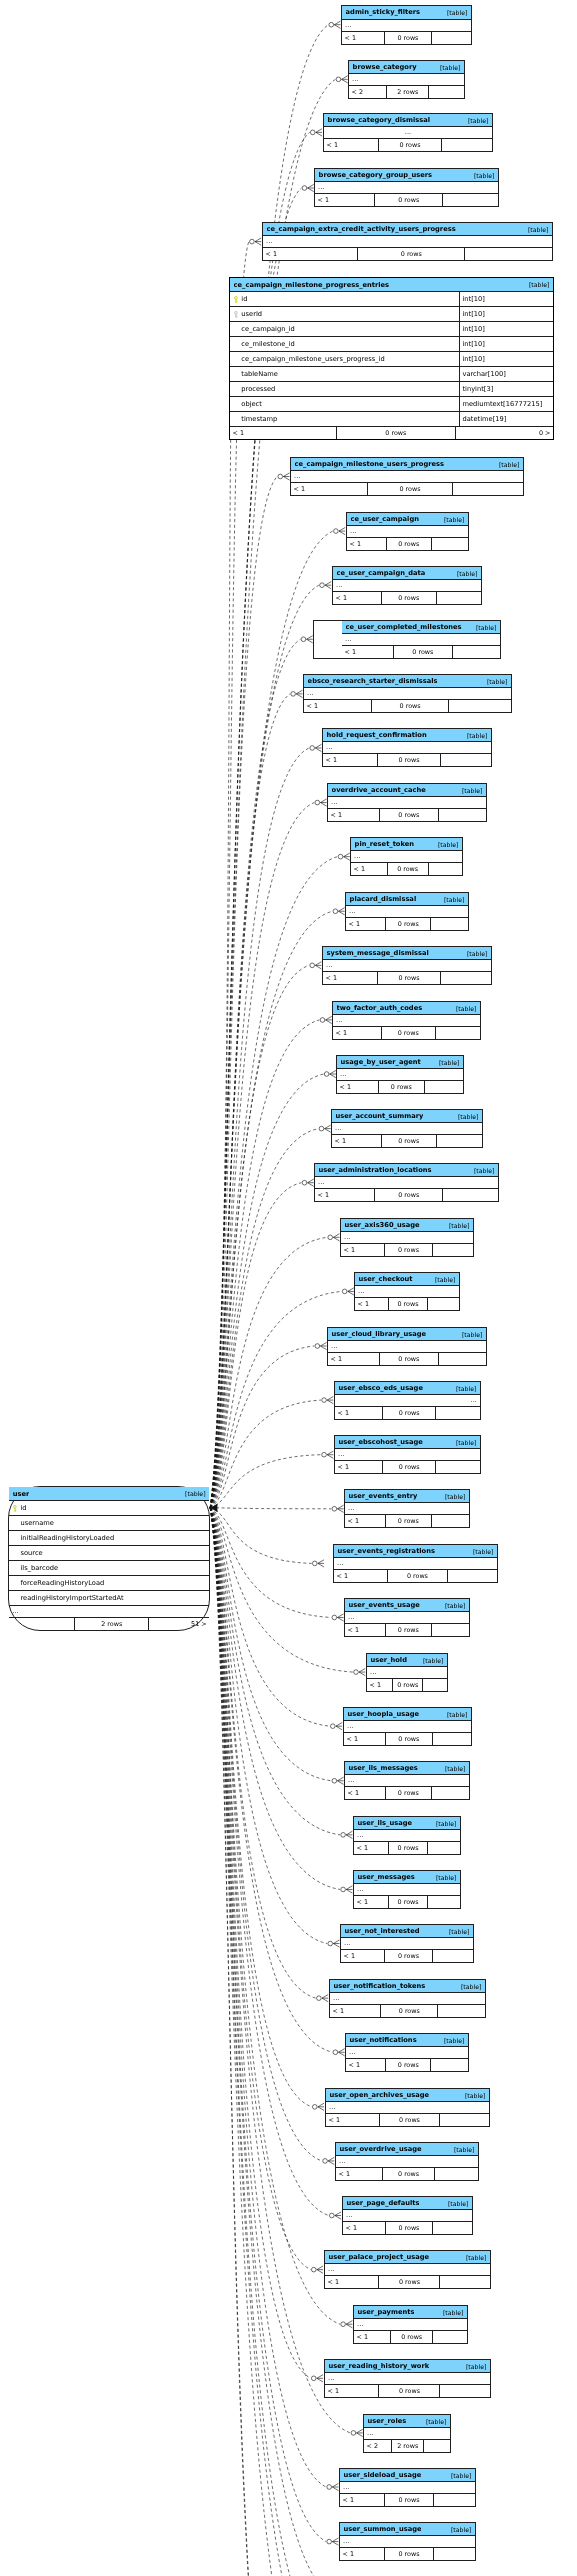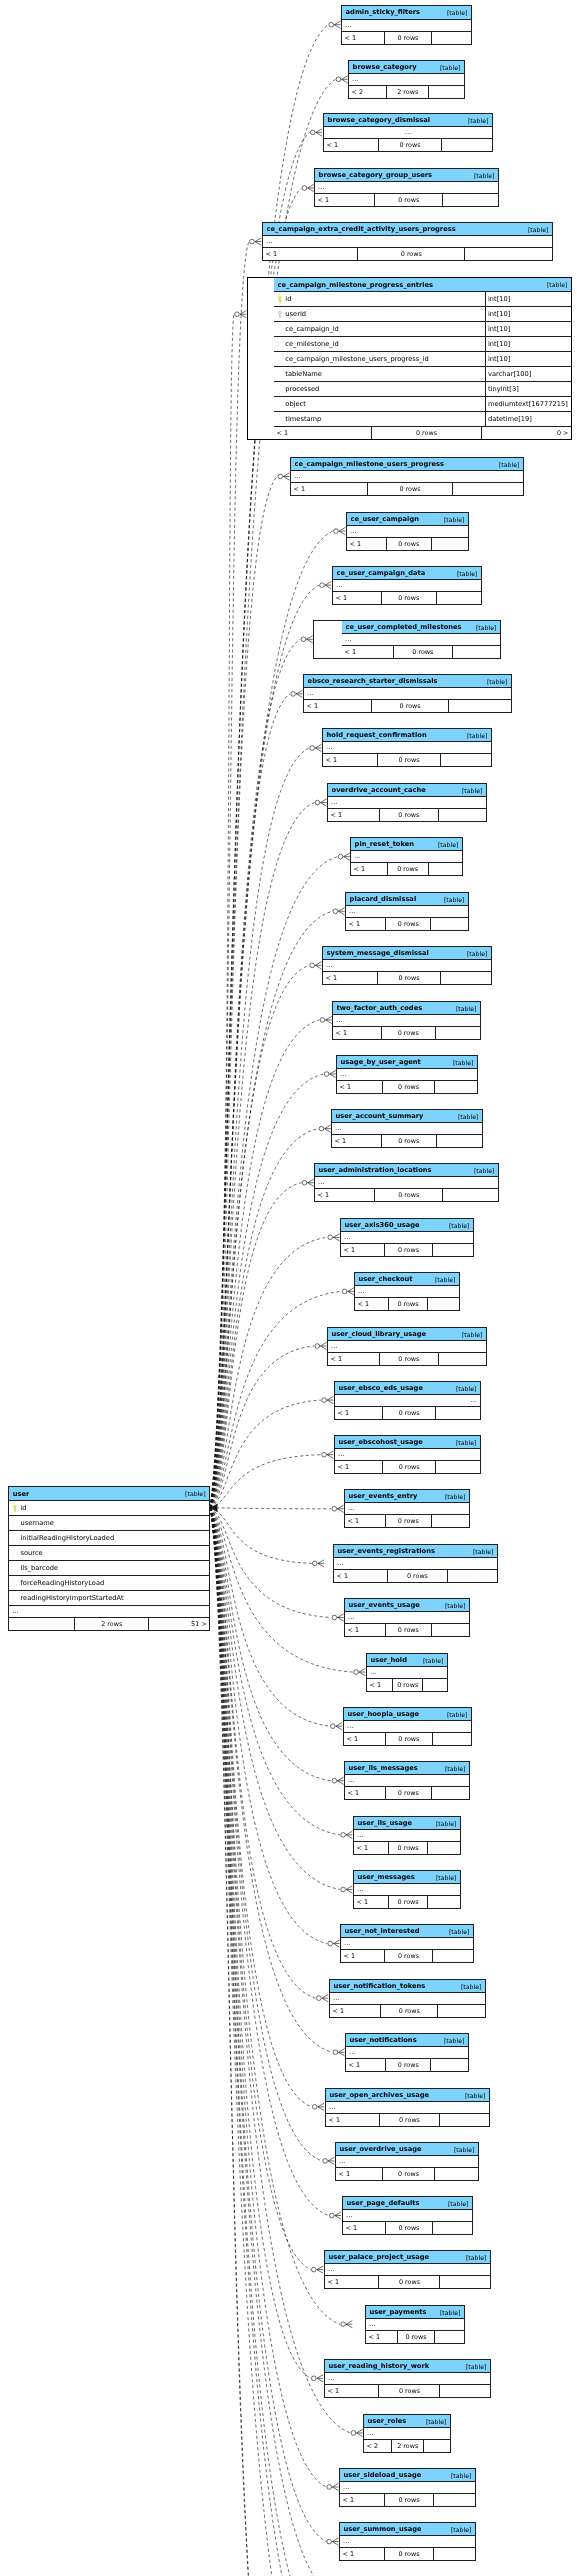--- a/index.html
+++ b/index.html
@@ -179,21 +179,21 @@
       <path d="M 647 5356 L 659 5349 M 647 5356 L 659 5363 M 647 5356 L 659 5356" stroke="#141414" stroke-width="1.2" fill="none"></path>
       <path d="M 408 2927 C 455 3231.08, 438 5334.3, 545 5461" fill="none" stroke="#141414" stroke-width="1.2" stroke-dasharray="6 5"></path>
       <circle cx="551" cy="5461" r="4.5" fill="#fff" stroke="#141414" stroke-width="1.2"></circle>
       <path d="M 557 5461 L 569 5454 M 557 5461 L 569 5468 M 557 5461 L 569 5461" stroke="#141414" stroke-width="1.2" fill="none"></path>
       <path d="M 408 2927 C 455 3243.8, 438 5435, 560 5567" fill="none" stroke="#141414" stroke-width="1.2" stroke-dasharray="6 5"></path>
       <circle cx="566" cy="5567" r="4.5" fill="#fff" stroke="#141414" stroke-width="1.2"></circle>
       <path d="M 572 5567 L 584 5560 M 572 5567 L 584 5574 M 572 5567 L 584 5567" stroke="#141414" stroke-width="1.2" fill="none"></path>
       <polygon points="408,2927 422,2919 422,2935" fill="#141414"></polygon>
     </svg>
   <div id="tables">
-      <div class="tbl main" style="left: 8.2px; top: 1486px; width: 202px;">
+      <div class="tbl main" style="left: 8.2px; top: 1486px; width: 202px; border-radius: 32px;">
         <div class="hd">
           <span class="nm">user</span>
           <span class="tag">[table]</span>
         </div>
         <div class="drow">
           <span class="ic">
             <svg width="5.7" height="7.2" viewBox="0 0 11 14">
               <circle cx="5.5" cy="3.4" r="2.5" fill="none" stroke="#cdcd00" stroke-width="1.7"></circle>
               <line x1="5.5" y1="5.9" x2="5.5" y2="13" stroke="#cdcd00" stroke-width="1.7"></line>
               <line x1="5.5" y1="9.3" x2="8.4" y2="9.3" stroke="#cdcd00" stroke-width="1.5"></line>
@@ -286,21 +286,21 @@
           <span class="nm">ce_campaign_extra_credit_activity_users_progress</span>
           <span class="tag">[table]</span>
         </div>
         <div class="dots">...</div>
         <div class="ft">
           <div class="c c1">&lt; 1</div>
           <div class="c c2">0 rows</div>
           <div class="c c3"></div>
         </div>
       </div>
-      <div class="tbl detailed" style="left: 247px; top: 277px; width: 325px; padding-left: 26px;">
+      <div class="tbl detailed" style="left: 229px; top: 277px; width: 325px;">
         <div class="hd">
           <span class="nm">ce_campaign_milestone_progress_entries</span>
           <span class="tag">[table]</span>
         </div>
         <div class="drow">
           <span class="ic">
             <svg width="5.7" height="7.2" viewBox="0 0 11 14">
               <circle cx="5.5" cy="3.4" r="2.5" fill="none" stroke="#cdcd00" stroke-width="1.7"></circle>
               <line x1="5.5" y1="5.9" x2="5.5" y2="13" stroke="#cdcd00" stroke-width="1.7"></line>
               <line x1="5.5" y1="9.3" x2="8.4" y2="9.3" stroke="#cdcd00" stroke-width="1.5"></line>
@@ -488,21 +488,21 @@
           <span class="nm">two_factor_auth_codes</span>
           <span class="tag">[table]</span>
         </div>
         <div class="dots">...</div>
         <div class="ft">
           <div class="c c1">&lt; 1</div>
           <div class="c c2">0 rows</div>
           <div class="c c3"></div>
         </div>
       </div>
-      <div class="tbl compact" style="left: 336px; top: 1055px; width: 142px;">
+      <div class="tbl compact" style="left: 336px; top: 1055px; width: 128px;">
         <div class="hd">
           <span class="nm">usage_by_user_agent</span>
           <span class="tag">[table]</span>
         </div>
         <div class="dots">...</div>
         <div class="ft">
           <div class="c c1">&lt; 1</div>
           <div class="c c2">0 rows</div>
           <div class="c c3"></div>
         </div>
@@ -764,21 +764,21 @@
           <span class="nm">user_palace_project_usage</span>
           <span class="tag">[table]</span>
         </div>
         <div class="dots">...</div>
         <div class="ft">
           <div class="c c1">&lt; 1</div>
           <div class="c c2">0 rows</div>
           <div class="c c3"></div>
         </div>
       </div>
-      <div class="tbl compact" style="left: 365px; top: 2305px; width: 100px;">
+      <div class="tbl compact" style="left: 353px; top: 2305px; width: 115px;">
         <div class="hd">
           <span class="nm">user_payments</span>
           <span class="tag">[table]</span>
         </div>
         <div class="dots">...</div>
         <div class="ft">
           <div class="c c1">&lt; 1</div>
           <div class="c c2">0 rows</div>
           <div class="c c3"></div>
         </div>

